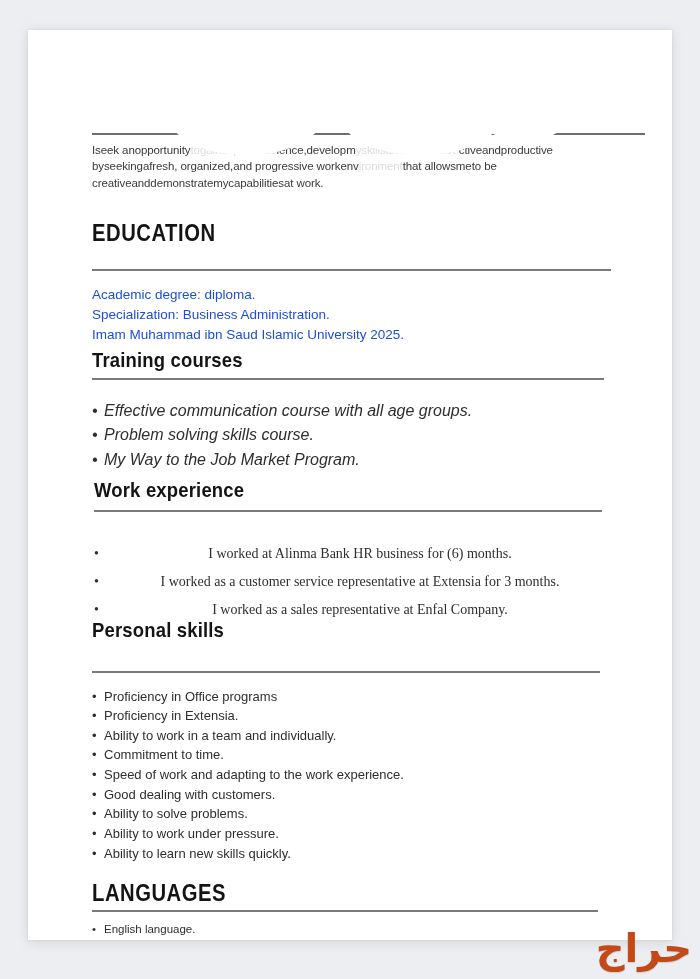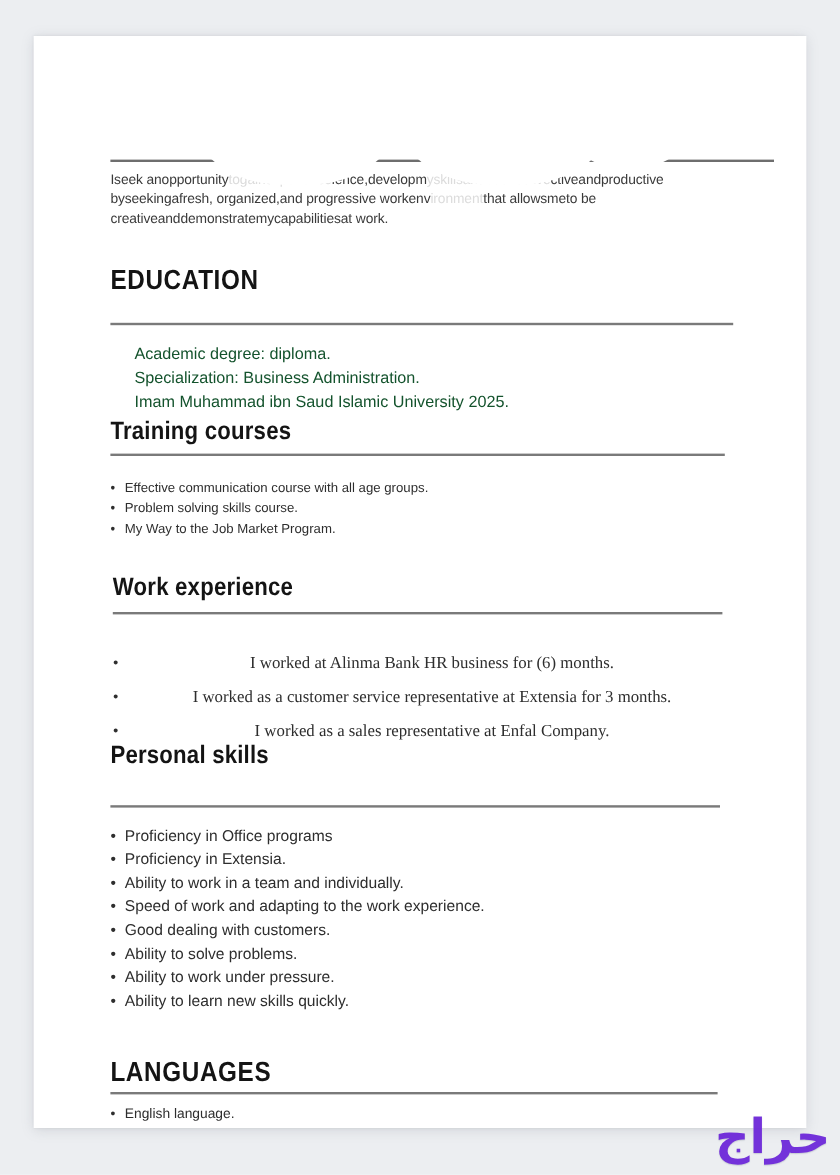--- a/index.html
+++ b/index.html
@@ -88,27 +88,27 @@
   ul.bullets li{
     position:relative;padding-left:12px;color:#2e2e2e;
   }
   ul.bullets li:before{
     content:"\2022";position:absolute;left:0;top:0;color:#2e2e2e;
   }
 
   
   #sec-education{position:absolute;left:0;top:78px;width:100%;}
   #sec-education .sec-rule{margin-top:22px;width:519px;}
-  #edu-lines{margin-top:14px;font-size:13.5px;line-height:1.48;color:#14532d;margin-left:20px;}
+  #edu-lines{margin-top:14px;font-size:13.5px;line-height:1.48;color:#1d4ed8;}
   #edu-lines div{white-space:nowrap;}
 
   
   #sec-training{position:absolute;left:0;top:206px;width:100%;}
   #sec-training .sec-rule{margin-top:6px;width:512px;height:1.5px;}
-  #sec-training ul{margin-top:19px;font-size:11px;line-height:1.56;}
+  #sec-training ul{margin-top:19px;font-size:16px;line-height:1.56;font-style:italic;}
 
   
   #sec-work{position:absolute;left:2px;top:336px;width:100%;}
   #sec-work .sec-rule{margin-top:8px;width:508px;height:1.5px;}
   #sec-work ul{margin-top:28px;font-size:13px;line-height:2.02;text-align:center;}
   #sec-work ul li{font-family:"Liberation Serif","DejaVu Serif",serif;font-size:14px;}
 
   
   #sec-skills{position:absolute;left:0;top:476px;width:100%;}
   #sec-skills .sec-rule{margin-top:29px;width:508px;height:1.5px;}
@@ -117,21 +117,21 @@
   
   #sec-languages{position:absolute;left:0;top:738px;width:100%;}
   #sec-languages .sec-rule{margin-top:3px;width:506px;height:1.5px;}
   #sec-languages ul{margin-top:9px;font-size:11.5px;line-height:1.45;}
 
   
   #watermark{
     position:absolute;right:8px;bottom:8px;
     font-family:"DejaVu Sans","Liberation Sans",sans-serif;
     font-size:40px;font-weight:700;
-    color:#6d28d9;
+    color:#c2410c;
     text-shadow:0 1px 1px rgba(190,195,205,.85);
     opacity:.95;
     direction:rtl;
     letter-spacing:-2px;
     z-index:9;
     user-select:none;
     text-align:right;
   }
 </style>
 </head>
@@ -188,20 +188,21 @@
       </ul>
     </div>
 
     <div class="section" id="sec-skills">
       <div class="sec-title mixed">Personal skills</div>
       <div class="sec-rule"></div>
       <ul class="bullets">
         <li>Proficiency in Office programs</li>
         <li>Proficiency in Extensia.</li>
         <li>Ability to work in a team and individually.</li>
+        <li>Commitment to time.</li>
         <li>Speed of work and adapting to the work experience.</li>
         <li>Good dealing with customers.</li>
         <li>Ability to solve problems.</li>
         <li>Ability to work under pressure.</li>
         <li>Ability to learn new skills quickly.</li>
       </ul>
     </div>
 
     <div class="section" id="sec-languages">
       <div class="sec-title caps">LANGUAGES</div>

